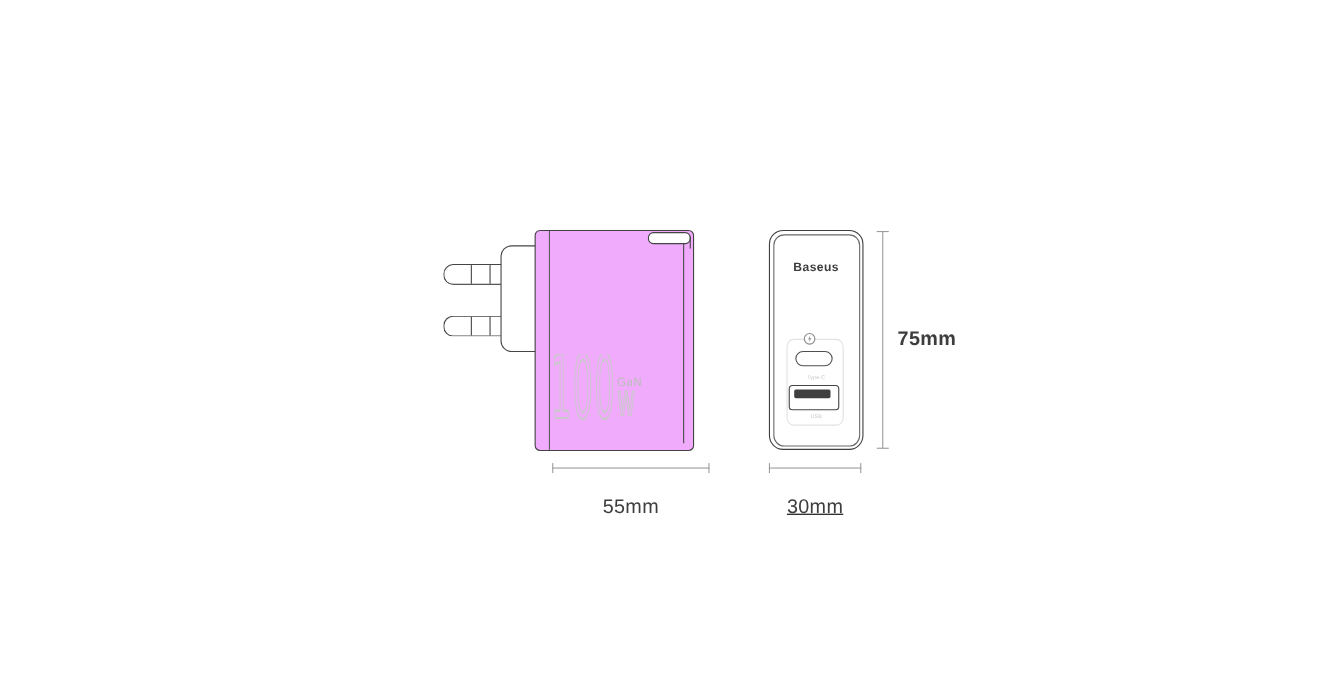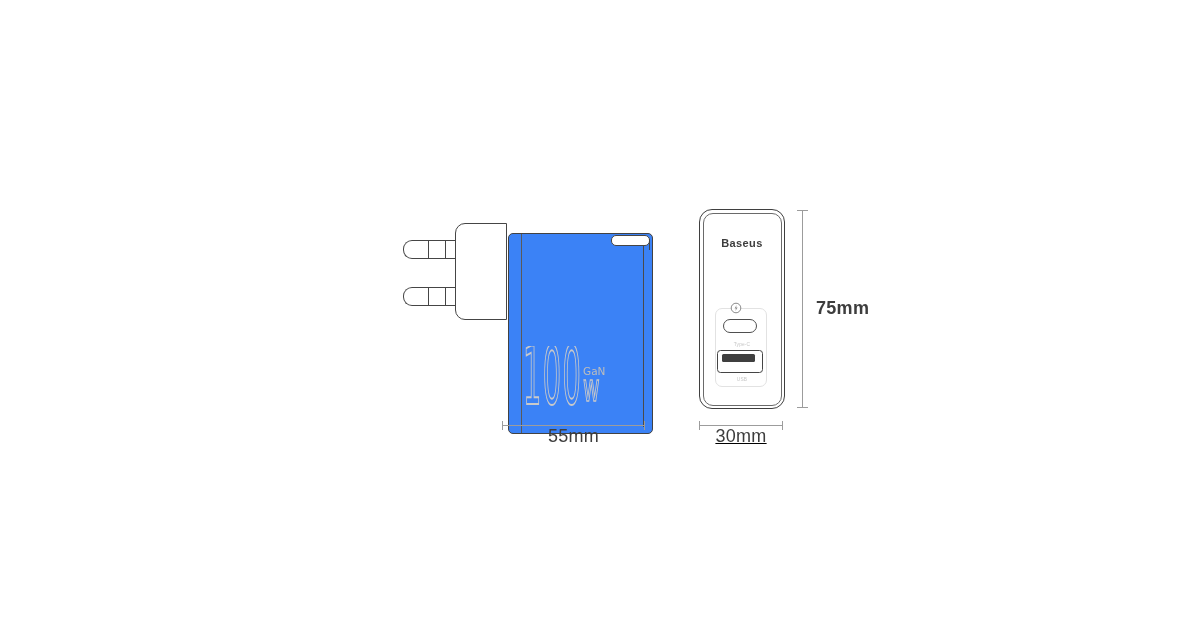--- a/index.html
+++ b/index.html
@@ -17,22 +17,22 @@
     border-radius:9px 0 0 9px;background:#fff;
   }
   .prong .tick{
     position:absolute;top:0;bottom:0;width:1.2px;background:#454545;
   }
   .plug-base{
     position:absolute;left:455px;top:223px;width:50px;height:95px;
     border:1.4px solid #454545;border-radius:10px 0 0 10px;background:#fff;
   }
   .charger-body{
-    position:absolute;left:508px;top:209px;width:143px;height:199px;
-    border:1.5px solid #424242;border-radius:5px;background:#3b82f6;margin-top:24px;
+    position:absolute;left:486px;top:209px;width:143px;height:199px;
+    border:1.5px solid #424242;border-radius:5px;background:#f0abfc;
   }
   .seam-line{
     position:absolute;left:12px;top:0;bottom:0;width:1.2px;background:#5a5a5a;
   }
   .faceplate-line{
     position:absolute;left:134px;top:11px;height:182px;width:1.2px;background:#4a4a4a;
   }
   .latch{
     position:absolute;left:102px;top:1px;width:37px;height:9px;
     border:1.3px solid #454545;border-radius:5px;background:#fff;
@@ -77,21 +77,21 @@
   }
   
   .dim-h{position:absolute;}
   .dim-h .hline{position:relative;height:1px;background:#9c9c9c;}
   .dim-h .hline::before,.dim-h .hline::after{
     content:'';position:absolute;width:1px;height:9px;background:#9c9c9c;top:-4px;
   }
   .dim-h .hline::before{left:0;}
   .dim-h .hline::after{right:0;}
   .dim-label{
-    margin-top:0;text-align:center;
+    margin-top:24px;text-align:center;
     font-size:18px;color:#3d3d3d;letter-spacing:.3px;
   }
   .dim-v{position:absolute;width:11px;font-weight:bold;}
   .dim-v .vline{position:absolute;left:5px;top:0;bottom:0;width:1px;background:#9c9c9c;}
   .dim-v .vline::before,.dim-v .vline::after{
     content:'';position:absolute;left:-5px;width:11px;height:1px;background:#9c9c9c;
   }
   .dim-v .vline::before{top:0;}
   .dim-v .vline::after{bottom:0;}
   .dim-v .dim-label{

